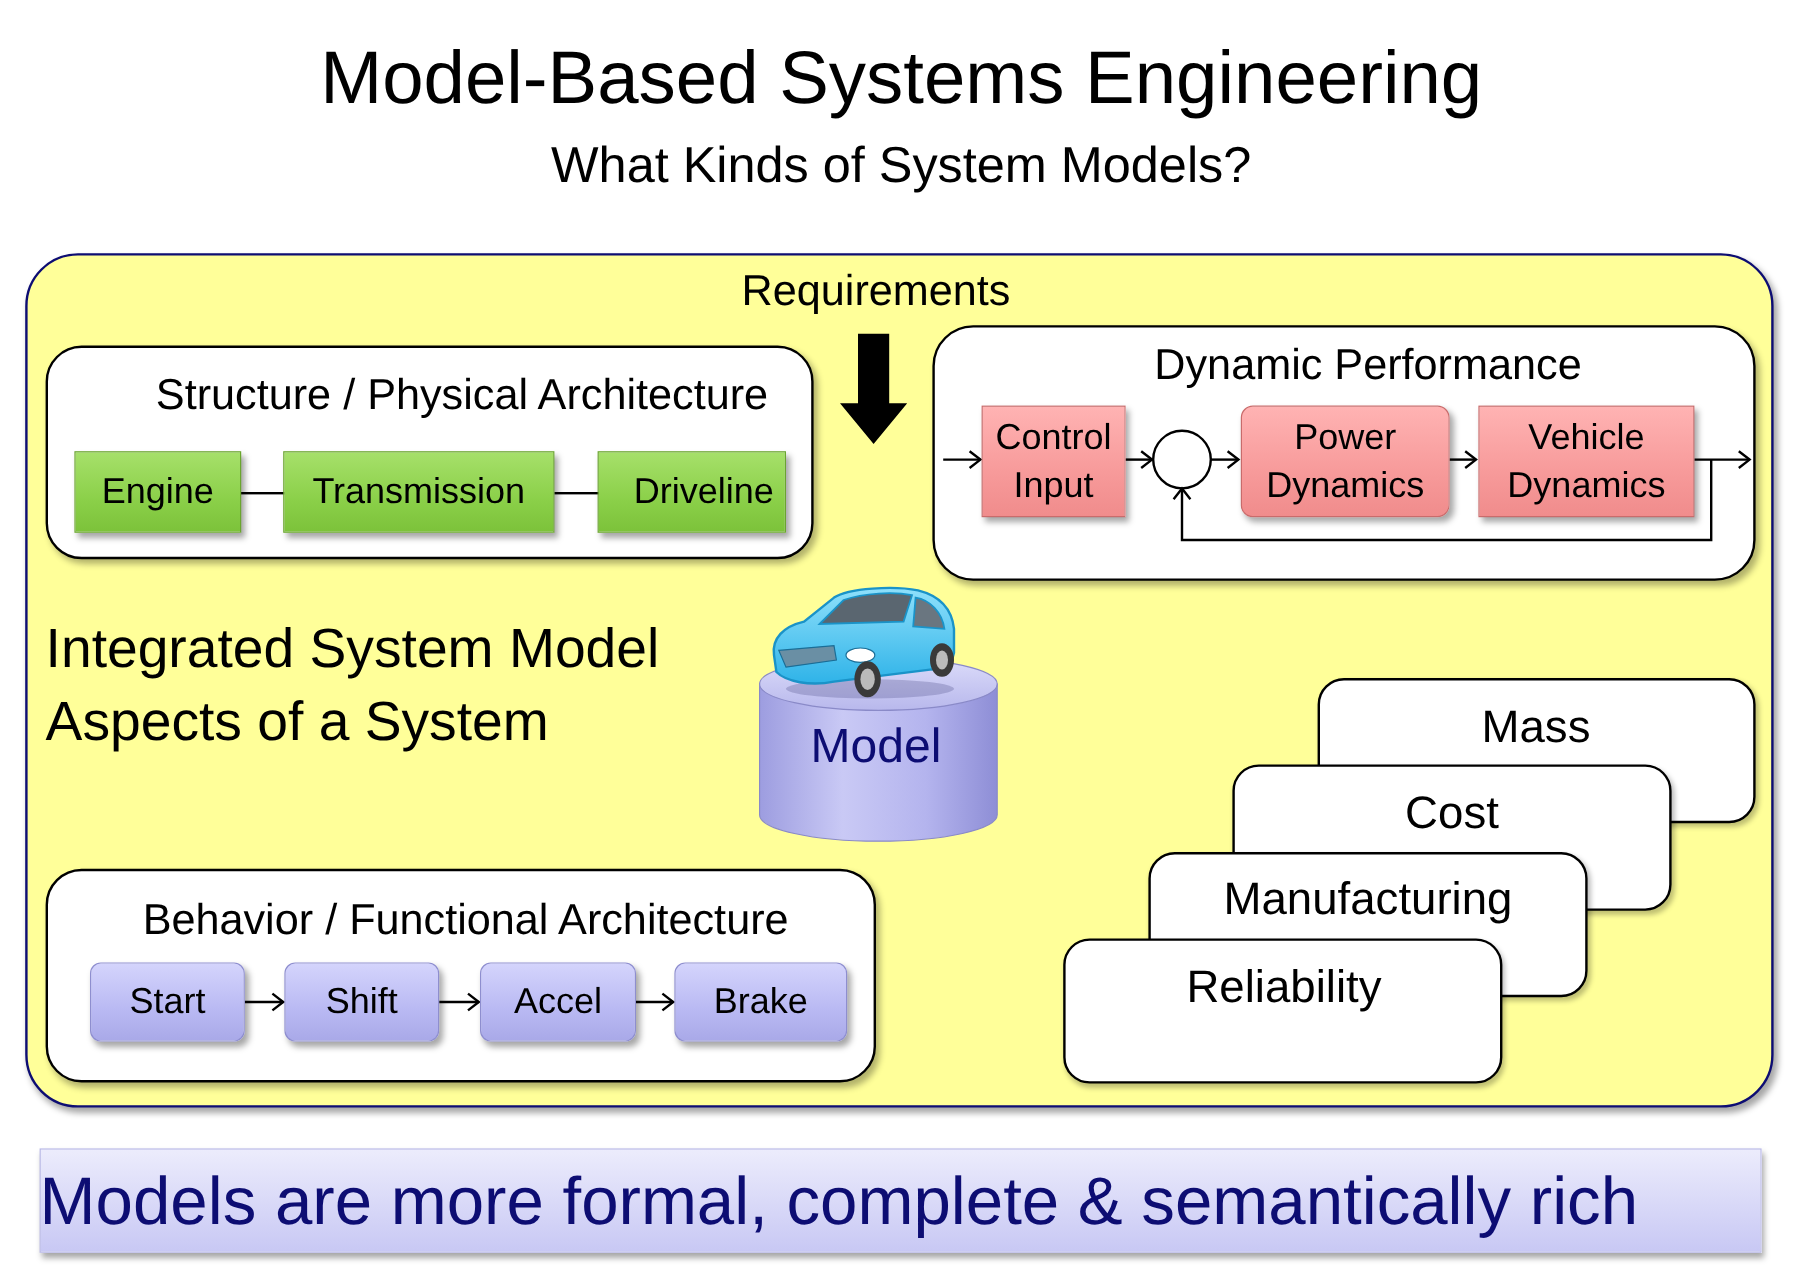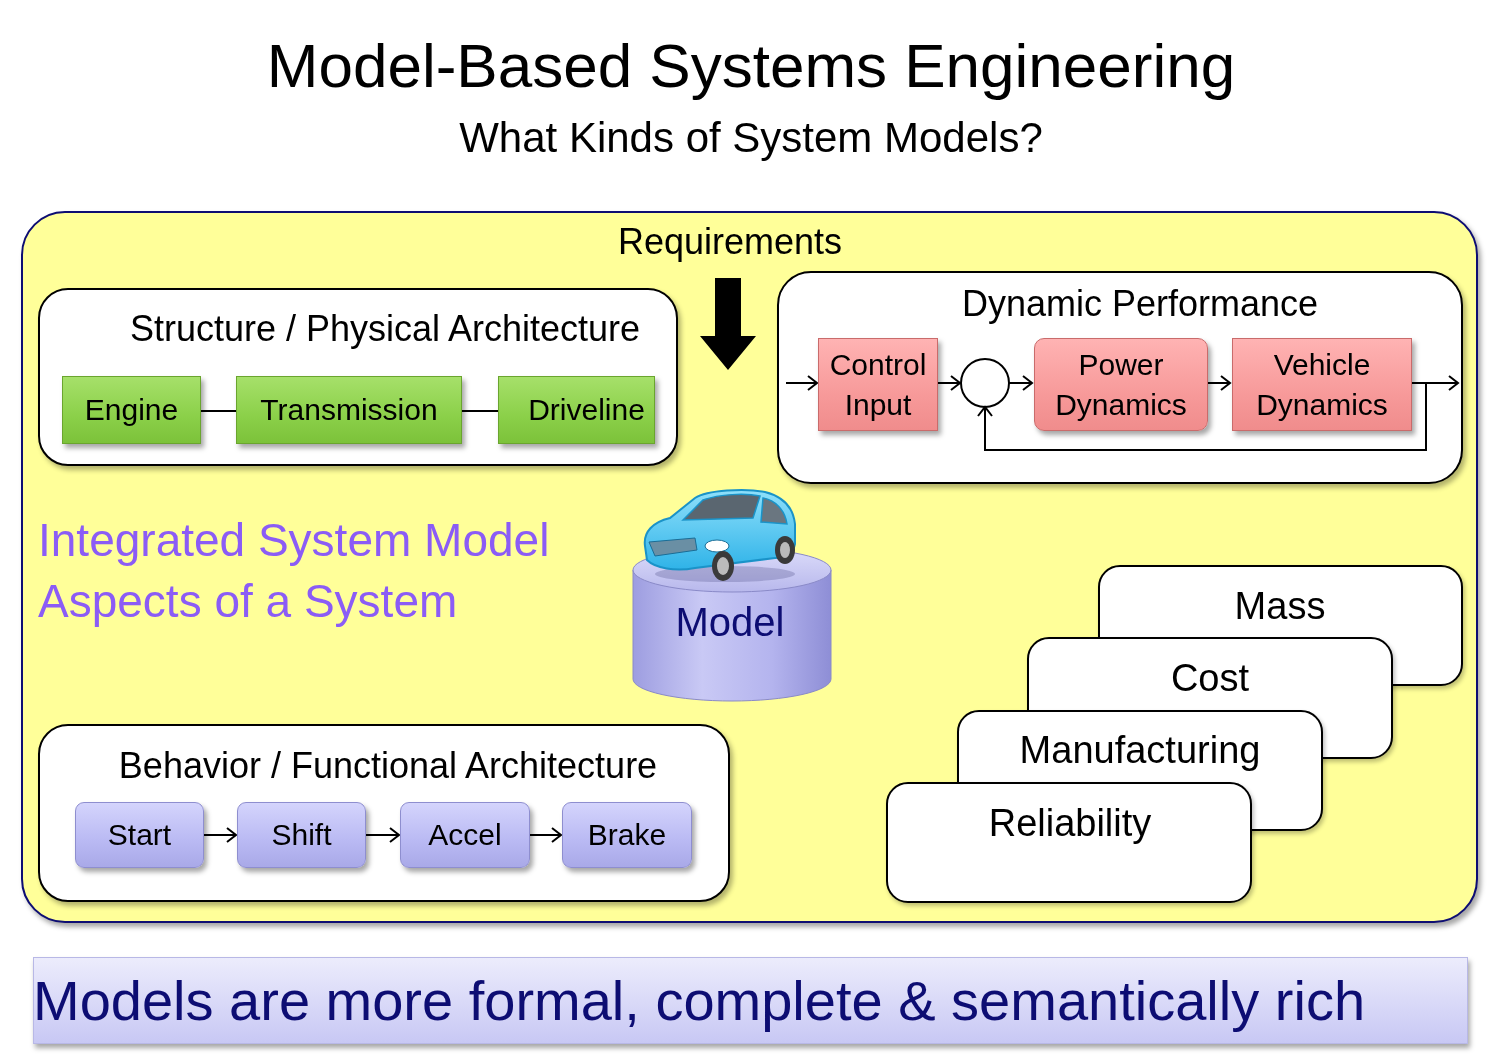--- a/index.html
+++ b/index.html
@@ -40,36 +40,36 @@
   .pink-block { background: linear-gradient(#ffb3b3, #f79a9a 60%, #f08c8c);
     border: 1px solid #c96b6b; box-sizing: border-box; font-size: 30px; line-height: 40px;
     display: flex; flex-direction: column; align-items: center; justify-content: center;
     box-shadow: 3px 4px 5px rgba(0,0,0,0.35); height: 93px; top: 338px; }
   #block-control { left: 818px; width: 120px; }
   #block-power { left: 1034px; width: 174px; border-radius: 10px; }
   #block-vehicle { left: 1232px; width: 180px; }
 
   #diagram-svg { left: 770px; top: 330px; width: 700px; height: 140px; }
 
-  #integrated-text { left: 38px; top: 510px; font-size: 46px; line-height: 61px; color: #8b5cf6; white-space: nowrap; }
+  #integrated-text { left: 38px; top: 510px; font-size: 46px; line-height: 61px; color: #000000; white-space: nowrap; }
 
   #car-and-db { left: 625px; top: 484px; width: 215px; height: 225px; }
   #db-label { left: 630px; top: 598px; width: 200px; font-size: 40px; line-height: 48px; color: #0d0d73; }
 
   #behavior-box { left: 38px; top: 724px; width: 692px; height: 178px; border-radius: 30px; }
   #behavior-title { left: 38px; top: 744px; width: 700px; font-size: 36px; line-height: 44px; }
 
   .purple-block { background: linear-gradient(#d4d4fc, #b9b9f3 60%, #a9a9e8);
     border: 1px solid #8e8ecf; box-sizing: border-box; font-size: 30px; border-radius: 9px;
     display: flex; align-items: center; justify-content: center;
     box-shadow: 3px 4px 5px rgba(0,0,0,0.35); height: 66px; top: 802px; }
   #block-start { left: 75px; width: 129px; }
   #block-shift { left: 237px; width: 129px; }
   #block-accel { left: 400px; width: 130px; }
-  #block-brake { left: 562px; width: 130px; }
+  #block-brake { left: 562px; width: 144px; }
 
   #behavior-svg { left: 200px; top: 820px; width: 380px; height: 30px; }
 
   .stack-card { background: #fff; border: 2px solid #000; border-radius: 22px; box-sizing: border-box;
     box-shadow: 2px 3px 4px rgba(0,0,0,0.25); }
   #card-mass { left: 1098px; top: 565px; width: 365px; height: 121px; }
   #card-cost { left: 1027px; top: 637px; width: 366px; height: 122px; }
   #card-manufacturing { left: 957px; top: 710px; width: 366px; height: 121px; }
   #card-reliability { left: 886px; top: 782px; width: 366px; height: 121px; }
   .card-label { font-size: 38px; line-height: 44px; }

